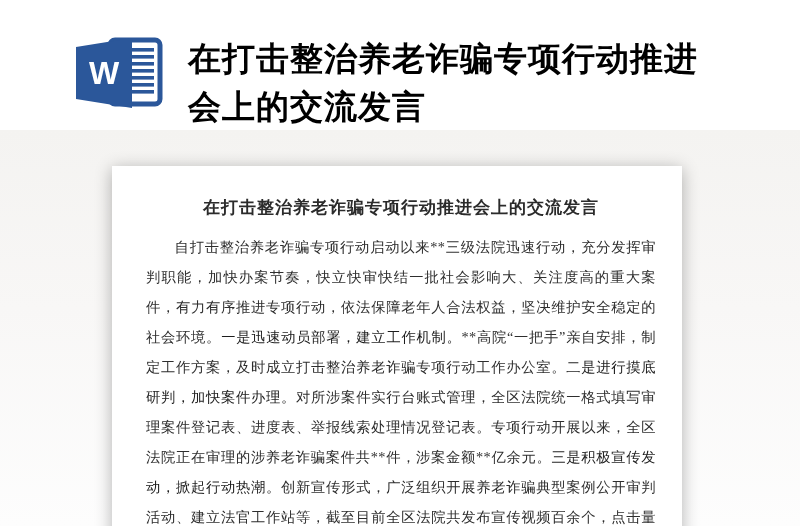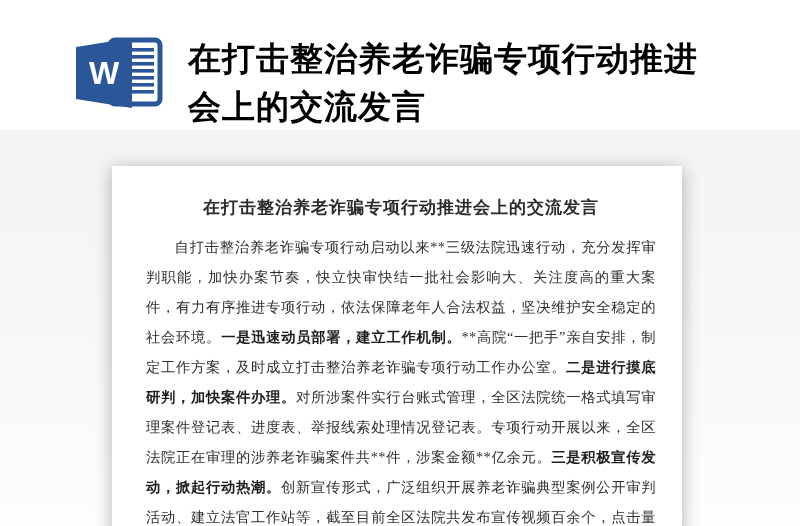--- a/index.html
+++ b/index.html
@@ -61,21 +61,21 @@
   }
   .doc-body {
     font-family: "Liberation Serif", serif;
     font-size: 14.3px;
     line-height: 30px;
     color: #2e2e2e;
     text-align: justify;
     text-indent: 2em;
     letter-spacing: 0.4px;
   }
-  .doc-body b { font-weight: 700; color: #1d1d1d; }
+  .doc-body b { font-weight: 400; color: #1d1d1d; }
 </style>
 </head>
 <body>
 
 <div class="header">
   <svg class="word-icon" viewBox="0 0 90 80" xmlns="http://www.w3.org/2000/svg" aria-hidden="true">
 
     <rect x="36" y="7" width="50" height="64" rx="5" fill="#ffffff" stroke="#2b579a" stroke-width="5"></rect>
     <g fill="#2b579a">
       <rect x="42" y="15" width="38" height="3.6"></rect>

